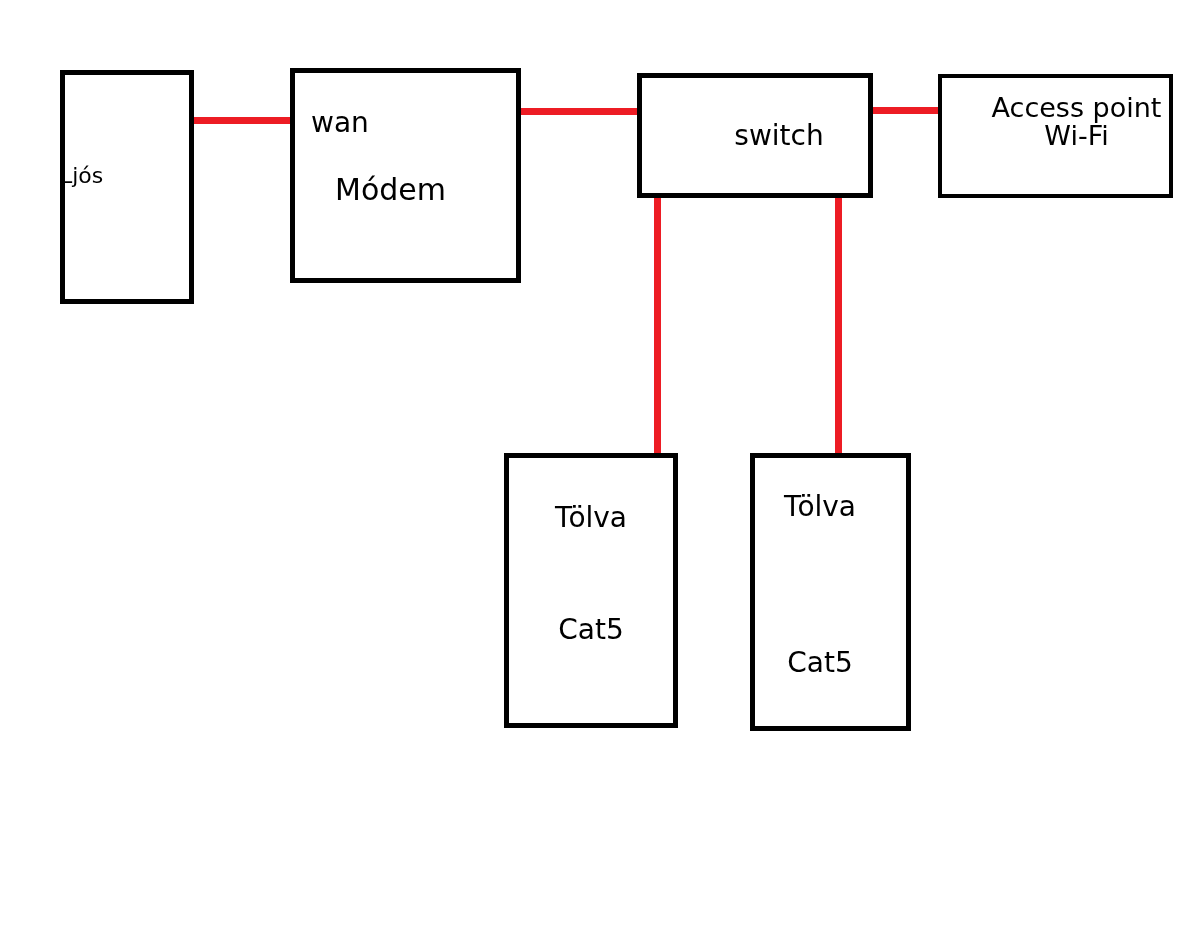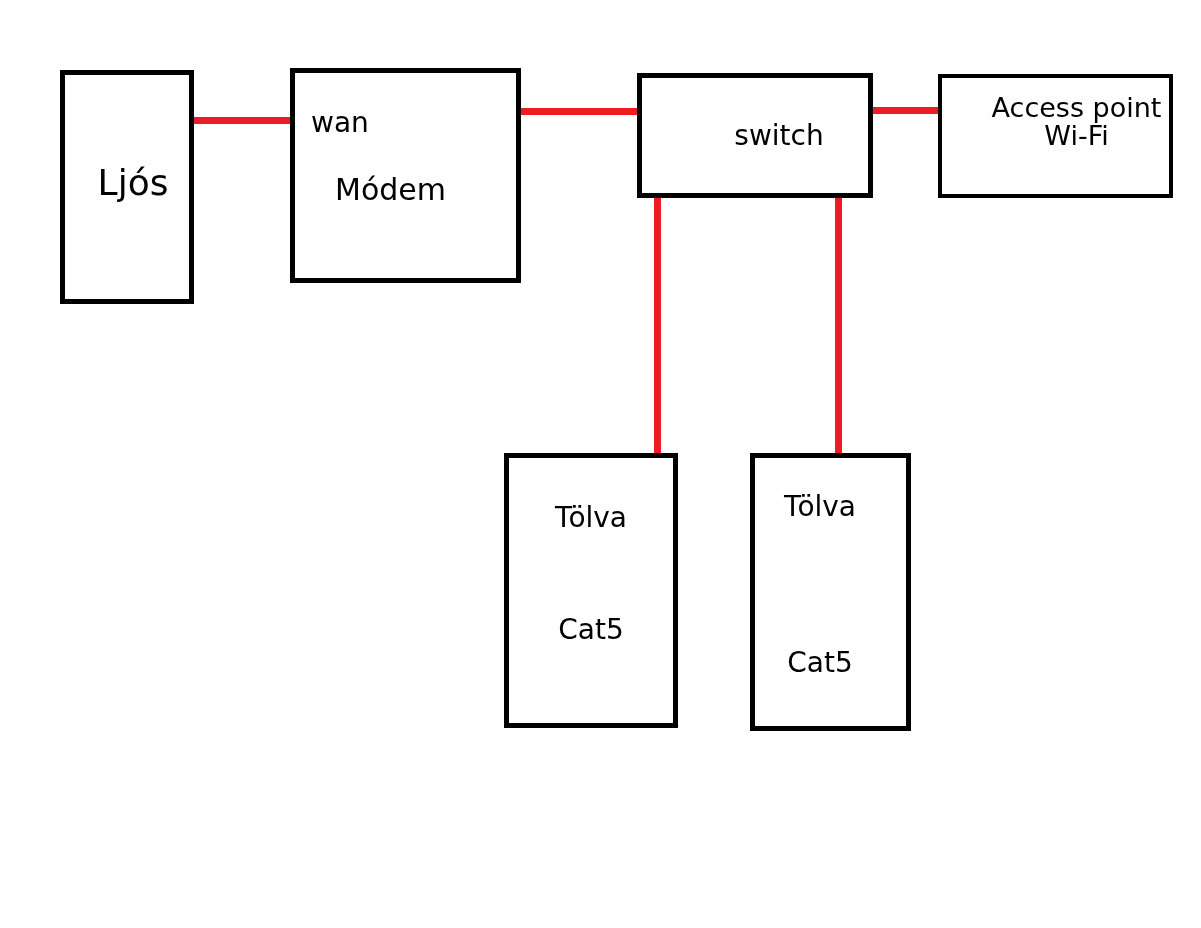--- a/index.html
+++ b/index.html
@@ -49,21 +49,21 @@
 
   
   #node-ljos      { left: 60px;  top: 70px;  width: 134px; height: 234px; }
   #node-modem     { left: 290px; top: 68px;  width: 231px; height: 215px; }
   #node-switch    { left: 637px; top: 73px;  width: 236px; height: 125px; }
   #node-ap        { left: 938px; top: 74px;  width: 235px; height: 124px; }
   #node-pc-left   { left: 504px; top: 453px; width: 174px; height: 275px; }
   #node-pc-right  { left: 750px; top: 453px; width: 161px; height: 278px; }
 
   
-  #label-ljos      { left: 60px;  top: 164px; width: 146px; text-align: center; font-size: 36px; }
+  #label-ljos      { left: 60px;  top: 164px; width: 146px; text-align: left; font-size: 22px; }
   #label-wan       { left: 311px; top: 108px; font-size: 28px; }
   #label-modem     { left: 335px; top: 174px; font-size: 30px; text-align: right; }
   #label-switch    { left: 637px; top: 121px; width: 284px; text-align: center; font-size: 28px; }
   #label-ap        { left: 938px; top: 94px;  width: 277px; text-align: center; font-size: 27px; }
   #label-pc1-name  { left: 504px; top: 503px; width: 174px; text-align: center; font-size: 28px; }
   #label-pc1-cable { left: 504px; top: 615px; width: 174px; text-align: center; font-size: 28px; }
   #label-pc2-name  { left: 750px; top: 492px; width: 140px; text-align: center; font-size: 28px; }
   #label-pc2-cable { left: 750px; top: 648px; width: 140px; text-align: center; font-size: 28px; }
 
   

